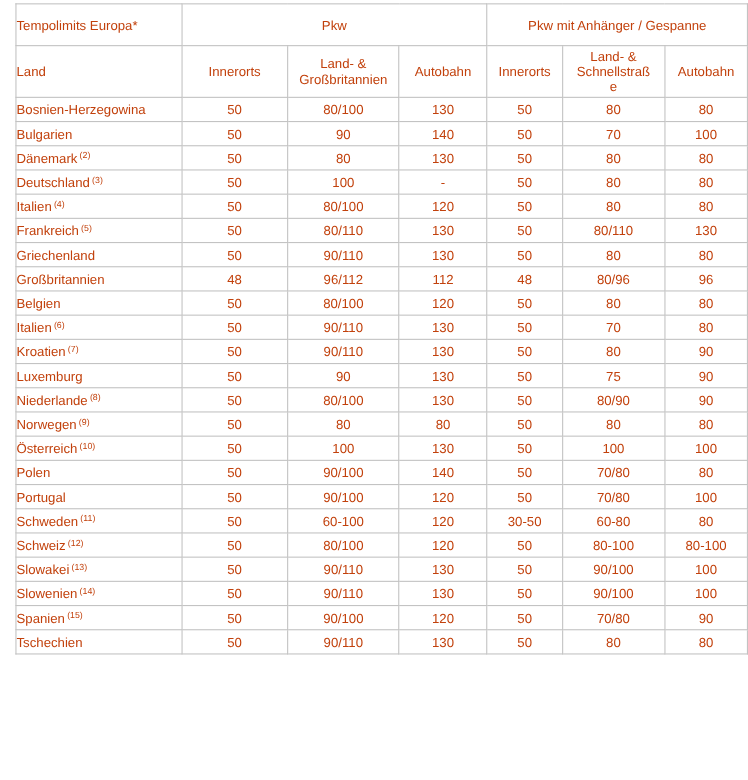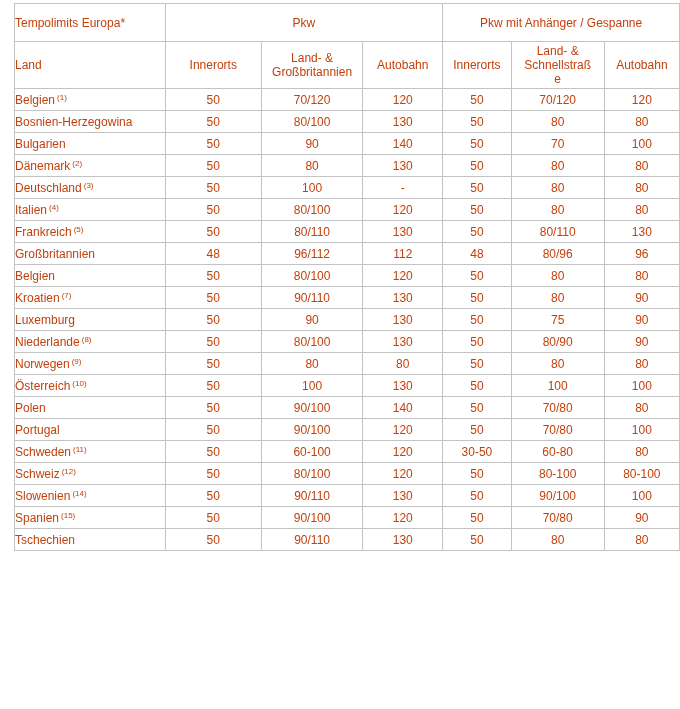--- a/index.html
+++ b/index.html
@@ -72,29 +72,20 @@
         <div>Schnellstraß</div>
         <div>e</div>
       </th>
       <th class="center sub">
         <div>Autobahn</div>
       </th>
     </tr>
   </thead>
   <tbody id="tbody">
       <tr class="row">
-        <td class="left"><span>Belgien</span><sup>(1)</sup></td>
-        <td class="center">50</td>
-        <td class="center">70/120</td>
-        <td class="center">120</td>
-        <td class="center">50</td>
-        <td class="center">70/120</td>
-        <td class="center">120</td>
-      </tr>
-      <tr class="row">
         <td class="left"><span>Bosnien-Herzegowina</span></td>
         <td class="center">50</td>
         <td class="center">80/100</td>
         <td class="center">130</td>
         <td class="center">50</td>
         <td class="center">80</td>
         <td class="center">80</td>
       </tr>
       <tr class="row">
         <td class="left"><span>Bulgarien</span></td>
@@ -133,40 +124,58 @@
         <td class="center">80</td>
       </tr>
       <tr class="row">
         <td class="left"><span>Frankreich</span><sup>(5)</sup></td>
         <td class="center">50</td>
         <td class="center">80/110</td>
         <td class="center">130</td>
         <td class="center">50</td>
         <td class="center">80/110</td>
         <td class="center">130</td>
+      </tr>
+      <tr class="row">
+        <td class="left"><span>Griechenland</span></td>
+        <td class="center">50</td>
+        <td class="center">90/110</td>
+        <td class="center">130</td>
+        <td class="center">50</td>
+        <td class="center">80</td>
+        <td class="center">80</td>
       </tr>
       <tr class="row">
         <td class="left"><span>Großbritannien</span></td>
         <td class="center">48</td>
         <td class="center">96/112</td>
         <td class="center">112</td>
         <td class="center">48</td>
         <td class="center">80/96</td>
         <td class="center">96</td>
       </tr>
       <tr class="row">
         <td class="left"><span>Belgien</span></td>
         <td class="center">50</td>
         <td class="center">80/100</td>
         <td class="center">120</td>
         <td class="center">50</td>
         <td class="center">80</td>
         <td class="center">80</td>
       </tr>
       <tr class="row">
+        <td class="left"><span>Italien</span><sup>(6)</sup></td>
+        <td class="center">50</td>
+        <td class="center">90/110</td>
+        <td class="center">130</td>
+        <td class="center">50</td>
+        <td class="center">70</td>
+        <td class="center">80</td>
+      </tr>
+      <tr class="row">
         <td class="left"><span>Kroatien</span><sup>(7)</sup></td>
         <td class="center">50</td>
         <td class="center">90/110</td>
         <td class="center">130</td>
         <td class="center">50</td>
         <td class="center">80</td>
         <td class="center">90</td>
       </tr>
       <tr class="row">
         <td class="left"><span>Luxemburg</span></td>
@@ -232,20 +241,29 @@
         <td class="center">80</td>
       </tr>
       <tr class="row">
         <td class="left"><span>Schweiz</span><sup>(12)</sup></td>
         <td class="center">50</td>
         <td class="center">80/100</td>
         <td class="center">120</td>
         <td class="center">50</td>
         <td class="center">80-100</td>
         <td class="center">80-100</td>
+      </tr>
+      <tr class="row">
+        <td class="left"><span>Slowakei</span><sup>(13)</sup></td>
+        <td class="center">50</td>
+        <td class="center">90/110</td>
+        <td class="center">130</td>
+        <td class="center">50</td>
+        <td class="center">90/100</td>
+        <td class="center">100</td>
       </tr>
       <tr class="row">
         <td class="left"><span>Slowenien</span><sup>(14)</sup></td>
         <td class="center">50</td>
         <td class="center">90/110</td>
         <td class="center">130</td>
         <td class="center">50</td>
         <td class="center">90/100</td>
         <td class="center">100</td>
       </tr>

